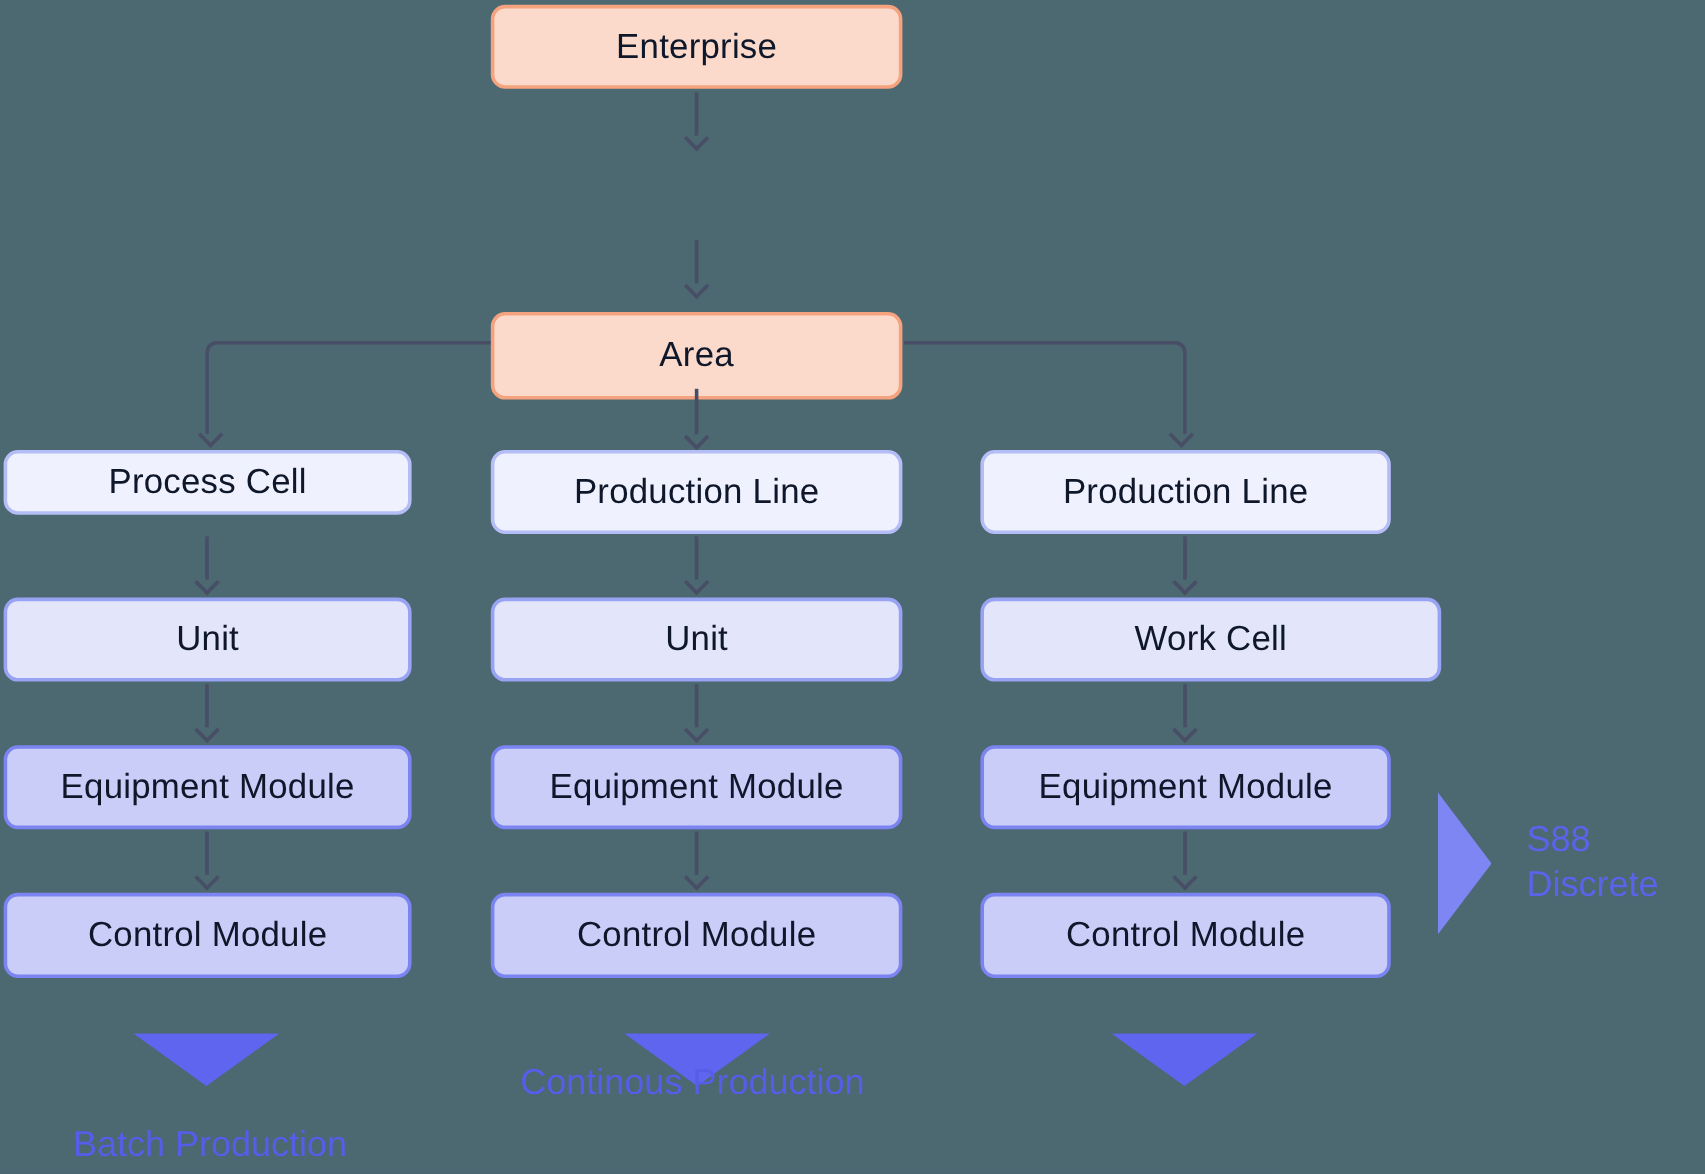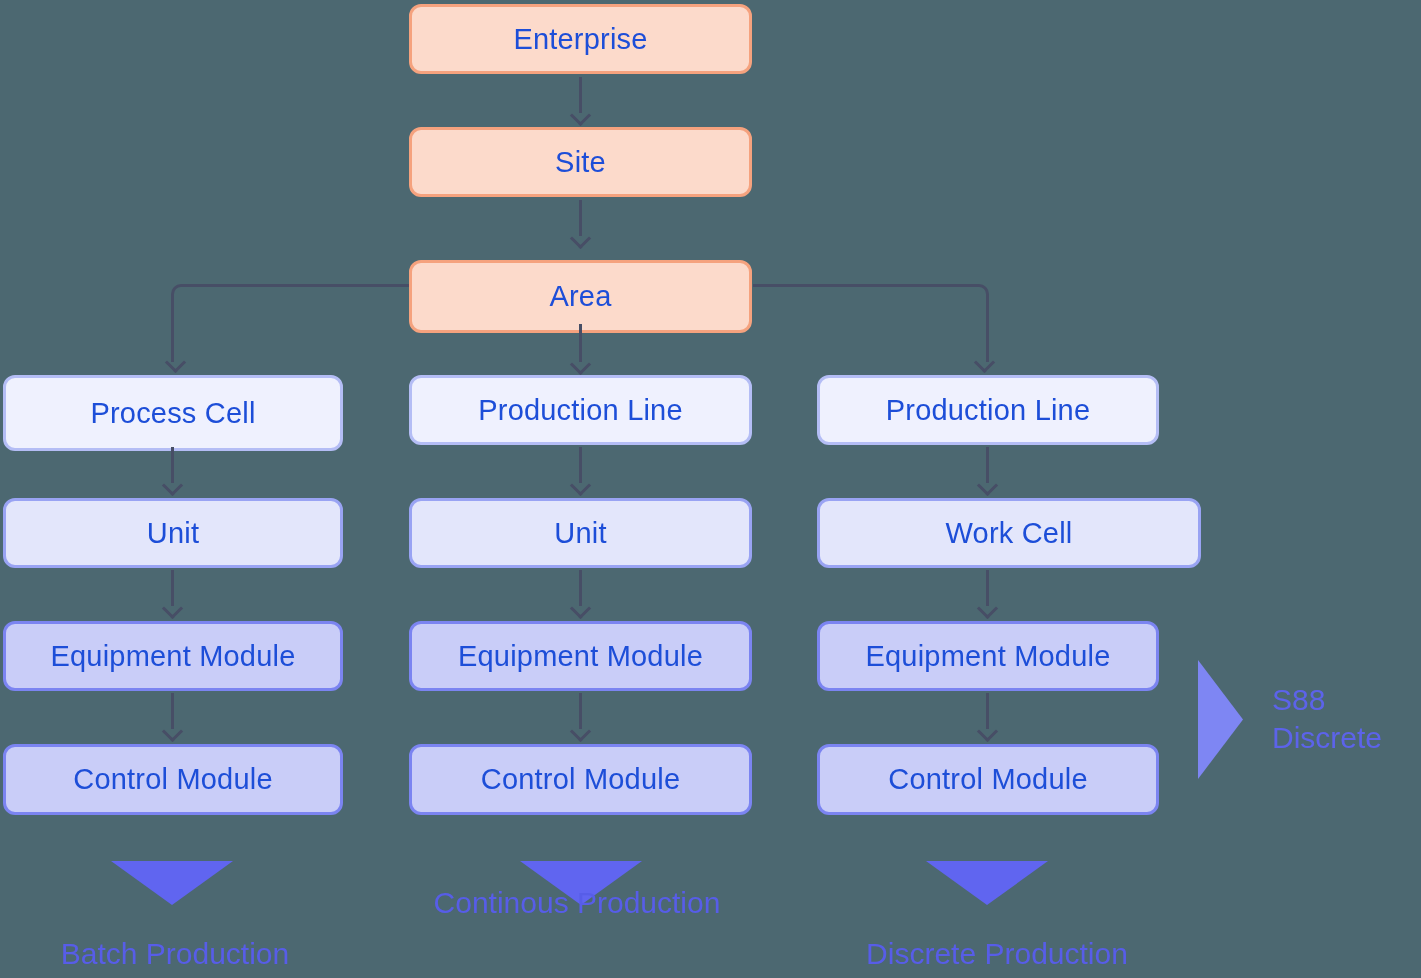--- a/index.html
+++ b/index.html
@@ -8,21 +8,21 @@
     background:#4c6871;
     font-family:"Liberation Sans","DejaVu Sans",sans-serif;
   }
   .stage { position:relative; width:1421px; height:978px; }
 
   
   .node {
     position:absolute; box-sizing:border-box;
     border:3px solid; border-radius:12px;
     display:flex; align-items:center; justify-content:center;
-    font-size:29px; color:#1d4ed8; letter-spacing:.2px;
+    font-size:29px; color:#0f172a; letter-spacing:.2px;
   }
   .node.peach { background:#fcdacb; border-color:#f5a27e; }
   .node.lv1   { background:#eff1fe; border-color:#b4bdf5; }
   .node.lv2   { background:#e3e6fb; border-color:#99a3f3; }
   .node.lv3   { background:#c9cdf8; border-color:#7b84f1; }
 
   
   .v-arrow { position:absolute; width:3px; background:#474e66; }
   .v-arrow::after {
     content:""; position:absolute; left:50%; bottom:-10px;
@@ -66,37 +66,34 @@
 </style>
 </head>
 <body>
 
 <div class="stage">
 
   <div class="node peach" style="left:409px; top:4px;   width:343px; height:70px;">
       <span>Enterprise</span>
     </div>
   <div class="v-arrow" style="left:579px; top:77px;  height:36px;"></div>
-  <div class="node peach" style="left:409px; top:127px; width:343px; height:70px;">
-      <span>Site</span>
-    </div>
   <div class="v-arrow" style="left:579px; top:200px; height:36px;"></div>
   <div class="node peach" style="left:409px; top:248px; width:343px; height:73px;margin-top:12px;">
       <span>Area</span>
     </div>
 
   <div class="elbow elbow-left" style="left:171px; top:284px; width:238px; height:78px;">
       <span class="head"></span>
     </div>
   <div class="v-arrow" style="left:579px; top:324px; height:38px;"></div>
   <div class="elbow elbow-right" style="left:753px; top:284px; width:236px; height:78px;">
       <span class="head"></span>
     </div>
 
-  <div class="node lv1" style="left:3px; top:375px; width:340px; height:76px;">
+  <div class="node lv1" style="left:3px; top:375px; width:340px; height:54px;">
       <span>Process Cell</span>
     </div>
   <div class="v-arrow" style="left:171px; top:447px; height:36px;"></div>
   <div class="node lv2" style="left:3px; top:498px; width:340px; height:70px;">
       <span>Unit</span>
     </div>
   <div class="v-arrow" style="left:171px; top:570px; height:36px;"></div>
   <div class="node lv3" style="left:3px; top:621px; width:340px; height:70px;">
       <span>Equipment Module</span>
     </div>
@@ -134,21 +131,20 @@
     </div>
   <div class="v-arrow" style="left:986px; top:570px; height:36px;"></div>
   <div class="node lv3" style="left:817px; top:621px; width:342px; height:70px;">
       <span>Equipment Module</span>
     </div>
   <div class="v-arrow" style="left:986px; top:693px; height:36px;"></div>
   <div class="node lv3" style="left:817px; top:744px; width:342px; height:71px;">
       <span>Control Module</span>
     </div>
   <div class="funnel" style="left:926px; top:861px;"></div>
-  <div class="flabel" style="left:817px; top:937px;">Discrete Production</div>
 
   <div class="s88-tri"></div>
   <div class="s88-label">
     <div>S88</div>
     <div>Discrete</div>
   </div>
 
 </div>
 
 </body></html>

